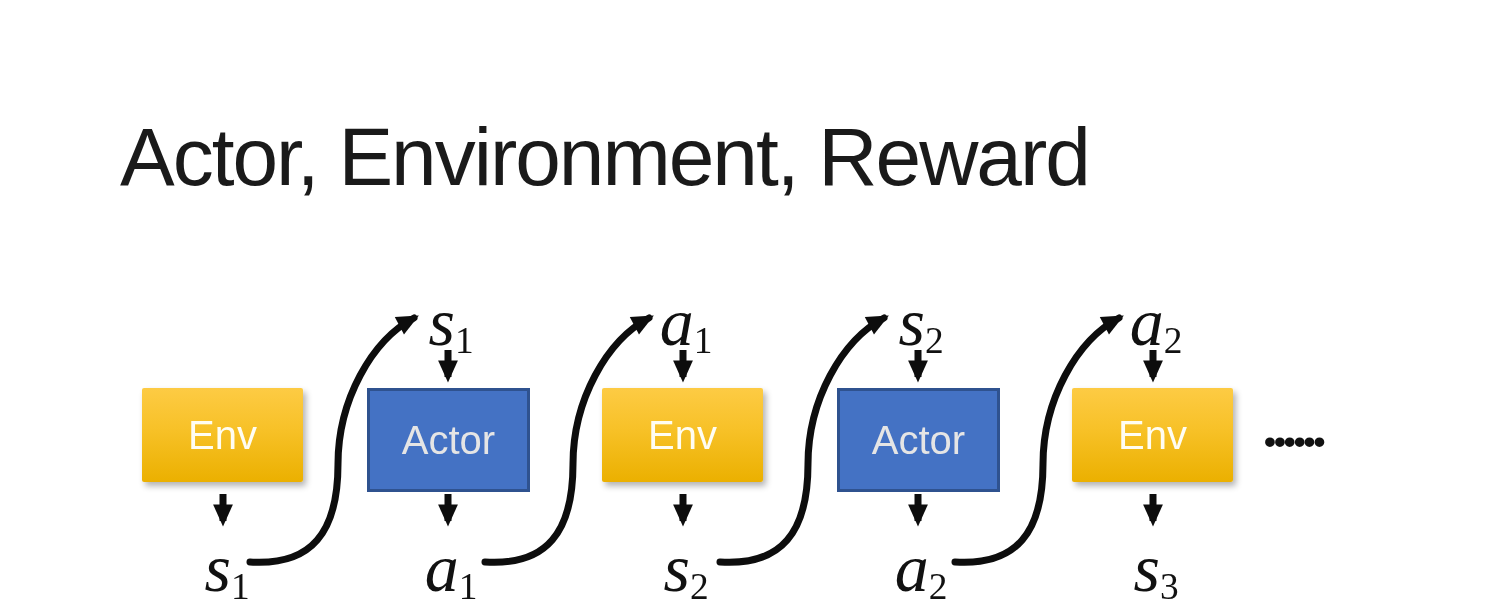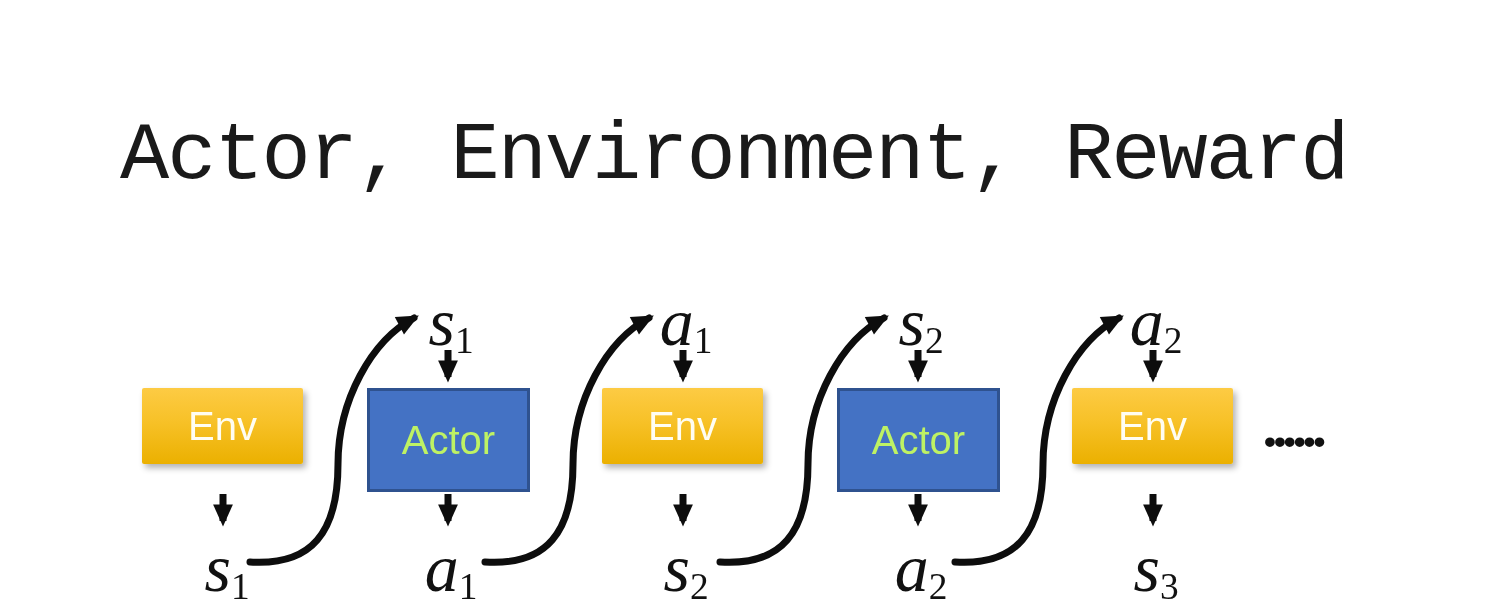--- a/index.html
+++ b/index.html
@@ -12,45 +12,44 @@
   }
   .title{
     position:absolute;
     left:120px;top:116px;
     font-size:82px;
     font-weight:300;
     letter-spacing:-2px;
     color:#1a1a1a;
     white-space:nowrap;
     line-height:1;
-    font-family:Liberation Mono, monospace;
   }
   .arrows{position:absolute;left:0;top:0;z-index:1;}
   .arrows path{stroke:var(--arrow,#0d0d0d);stroke-width:7;fill:none;}
   .arrows .curve{stroke-linecap:round;}
   #ah path{fill:var(--arrow,#0d0d0d);stroke:none;}
   .box{
     position:absolute;
     top:388px;
-    width:161px;height:76px;
+    width:161px;height:94px;
     display:flex;align-items:center;justify-content:center;
     z-index:2;
     font-size:40px;
     line-height:1;
   }
   .box.env{
     background:linear-gradient(180deg,var(--env-top,#FDCB44) 0%,#F7C127 45%,var(--env-bottom,#EBB000) 100%);
     color:#FFFDF2;
     border-radius:2px;
     box-shadow:3px 4px 6px rgba(0,0,0,0.30);
   }
   .box.actor{
     background:var(--actor-fill,#4472C4);
     border:3px solid var(--actor-border,#2F528F);
-    color:#bef264;
+    color:#e5e5e5;
     width:157px;height:98px;
   }
   .b1{left:142px;} .b2{left:367px;} .b3{left:602px;} .b4{left:837px;} .b5{left:1072px;}
   .mlabel{
     position:absolute;
     transform:translateX(-50%);
     font-family:"Liberation Serif",serif;
     font-style:italic;
     font-size:68px;
     line-height:1;

